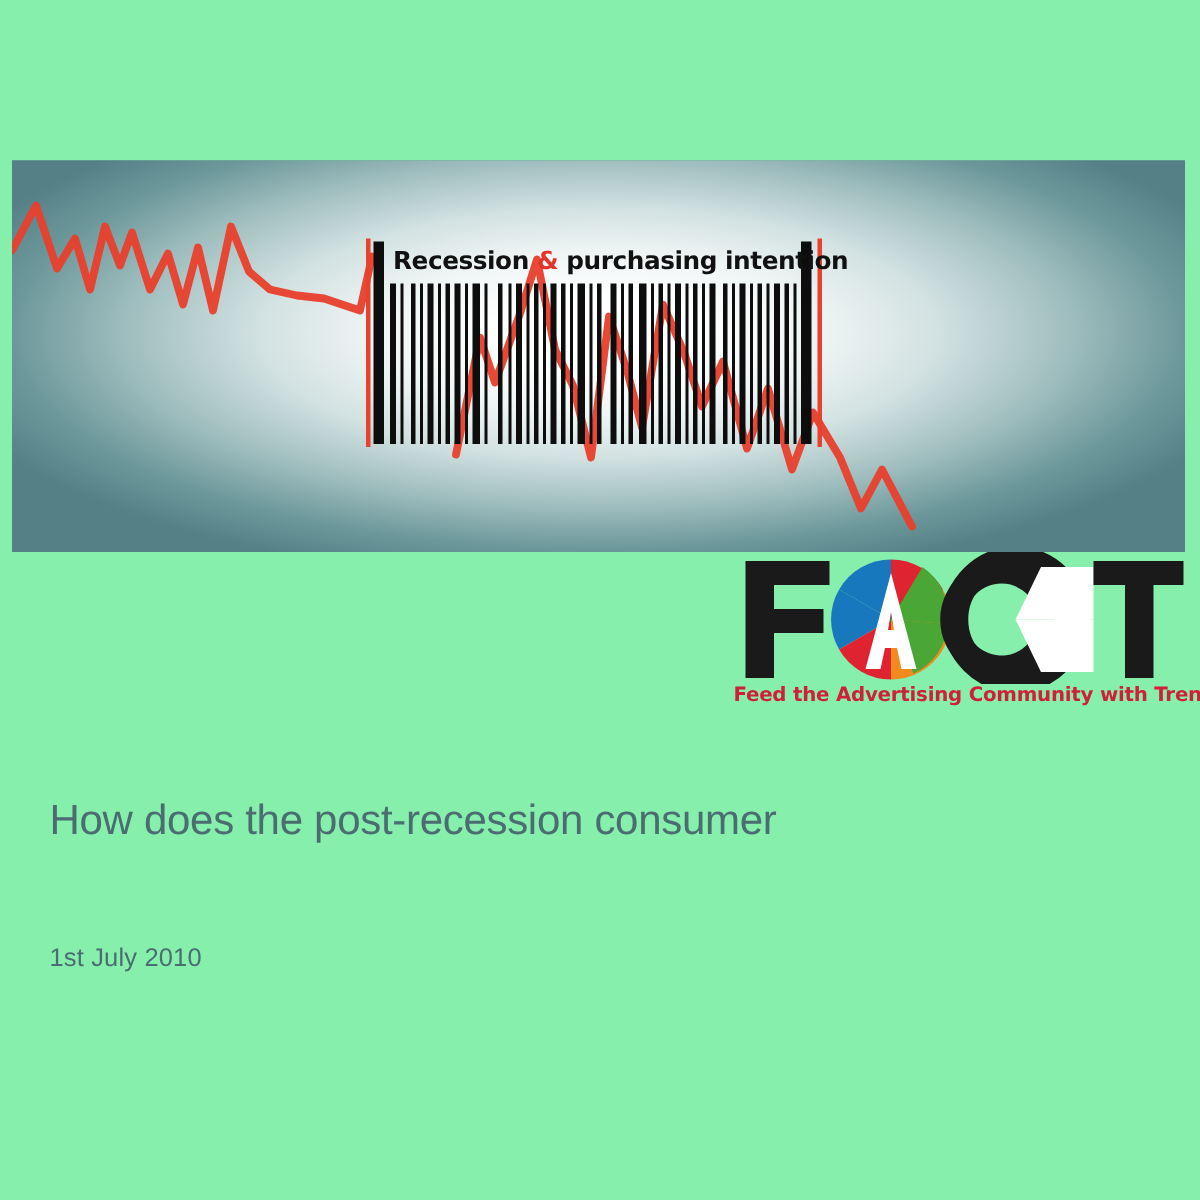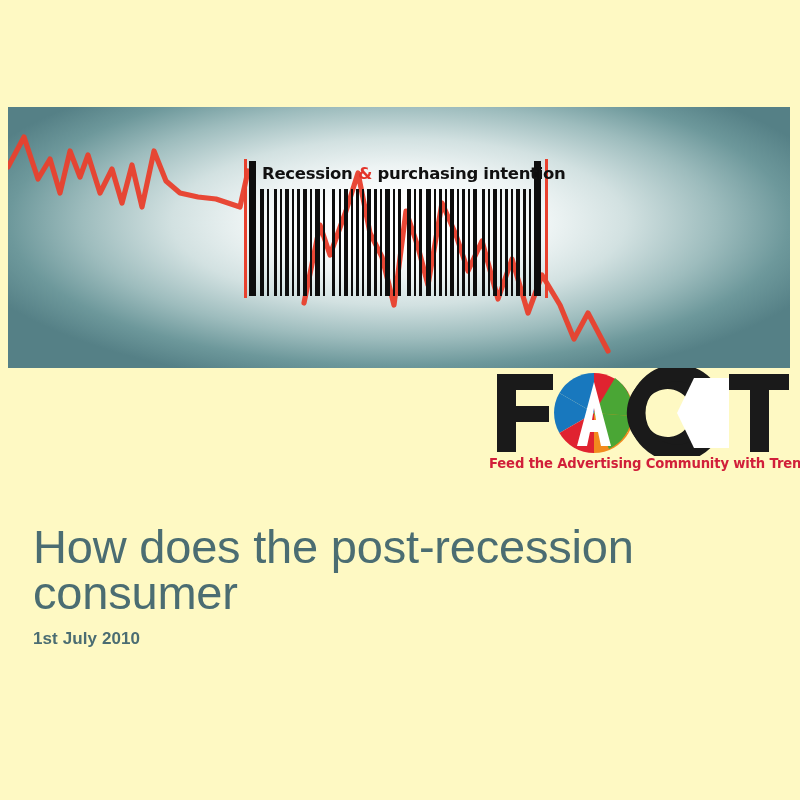--- a/index.html
+++ b/index.html
@@ -13,21 +13,21 @@
     font-family: "Liberation Sans", sans-serif;
     overflow: hidden;
     position: relative;
   }
 
   #slide {
     position: absolute;
     left: 0; top: 0;
     width: 800px;
     height: 800px;
-    background: #fef9c3;
+    background: #86efac;
   }
 
   
   .banner {
     position: absolute;
     left: 8px;
     top: 107px;
     width: 782px;
     height: 261px;
     overflow: hidden;
@@ -144,35 +144,35 @@
     text-align: center;
   }
 
   
   .headline {
     position: absolute;
     left: 33px;
     top: 524px;
     width: 720px;
     font-family: "Liberation Sans", sans-serif;
-    font-size: 47px;
+    font-size: 28px;
     line-height: 46px;
     font-weight: normal;
     color: #4b6d72;
     letter-spacing: -0.2px;
   }
   .headline .l2 { display: block; }
 
   .subdate {
     position: absolute;
     left: 33px;
     top: 629px;
     font-family: "Liberation Sans", sans-serif;
     font-size: 17px;
-    font-weight: bold;
+    font-weight: normal;
     color: #4b6d72;
     letter-spacing: 0.1px;
   }
 </style>
 </head>
 <body>
 
 <div id="slide">
 
   <div class="banner">

